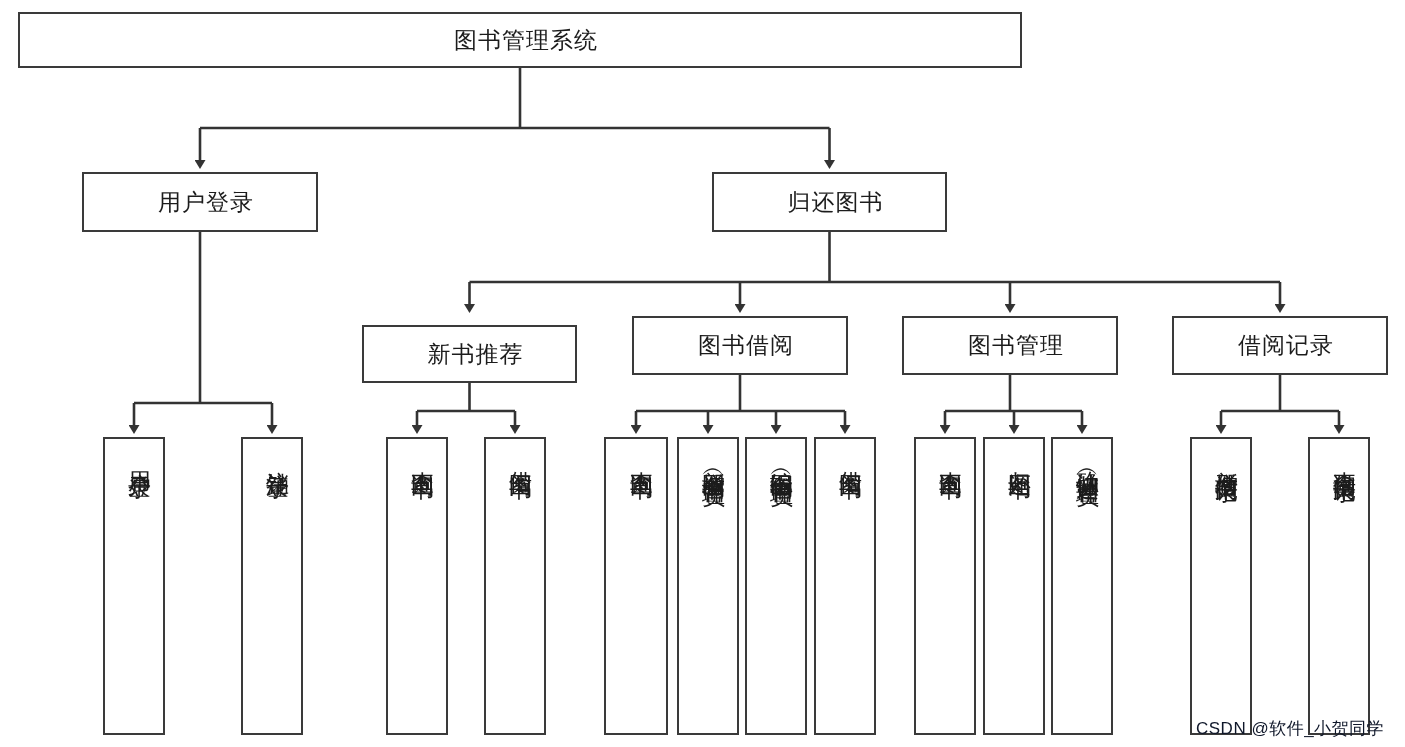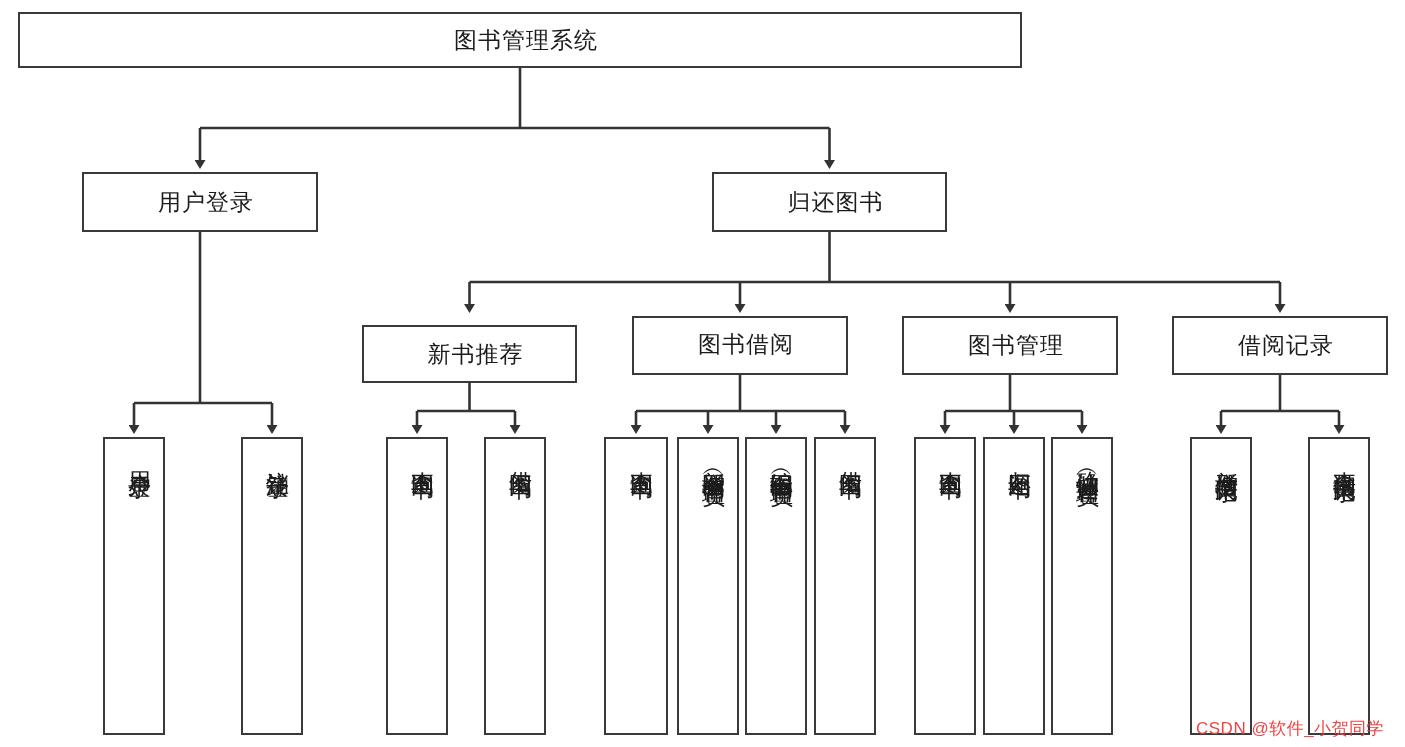--- a/index.html
+++ b/index.html
@@ -52,21 +52,21 @@
     writing-mode: vertical-rl;
     text-orientation: upright;
     font-size: 23px;
     line-height: 1.22;
     letter-spacing: 2px;
     white-space: nowrap;
   }
   .watermark {
     position: absolute;
     font-size: 17px;
-    color: #ef4444;
+    color: #0f172a;
     white-space: nowrap;
     letter-spacing: 0.5px;
   }
 </style>
 </head>
 <body>
 
 <div id="canvas">
   <svg id="edges" viewBox="0 0 1405 747" xmlns="http://www.w3.org/2000/svg">
     <defs>
@@ -109,21 +109,21 @@
         <path d="M 1221 411 L 1221 426" stroke-linecap="butt" marker-end="url(#arrow)"></path>
         <path d="M 1339 411 L 1339 426" stroke-linecap="butt" marker-end="url(#arrow)"></path>
       </g>
   </svg>
 
   <div id="node-layer">
       <div class="node horiz" style="left: 18px; top: 12px; width: 1004px; height: 56px;">图书管理系统</div>
       <div class="node horiz" style="left: 82px; top: 172px; width: 236px; height: 60px;">用户登录</div>
       <div class="node horiz" style="left: 712px; top: 172px; width: 235px; height: 60px;">归还图书</div>
       <div class="node horiz" style="left: 362px; top: 316px; width: 215px; height: 58px; margin-top: 9px;">新书推荐</div>
-      <div class="node horiz" style="left: 632px; top: 316px; width: 216px; height: 59px; font-family: Liberation Serif, serif;">图书借阅</div>
+      <div class="node horiz" style="left: 632px; top: 316px; width: 216px; height: 59px;">图书借阅</div>
       <div class="node horiz" style="left: 902px; top: 316px; width: 216px; height: 59px;">图书管理</div>
       <div class="node horiz" style="left: 1172px; top: 316px; width: 216px; height: 59px;">借阅记录</div>
       <div class="node vert" style="left: 103px; top: 437px; width: 62px; height: 298px;">
         <span class="vlabel">用户登录</span>
       </div>
       <div class="node vert" style="left: 241px; top: 437px; width: 62px; height: 298px;">
         <span class="vlabel">注销登录</span>
       </div>
       <div class="node vert" style="left: 386px; top: 437px; width: 62px; height: 298px;">
         <span class="vlabel">查询图书</span>

